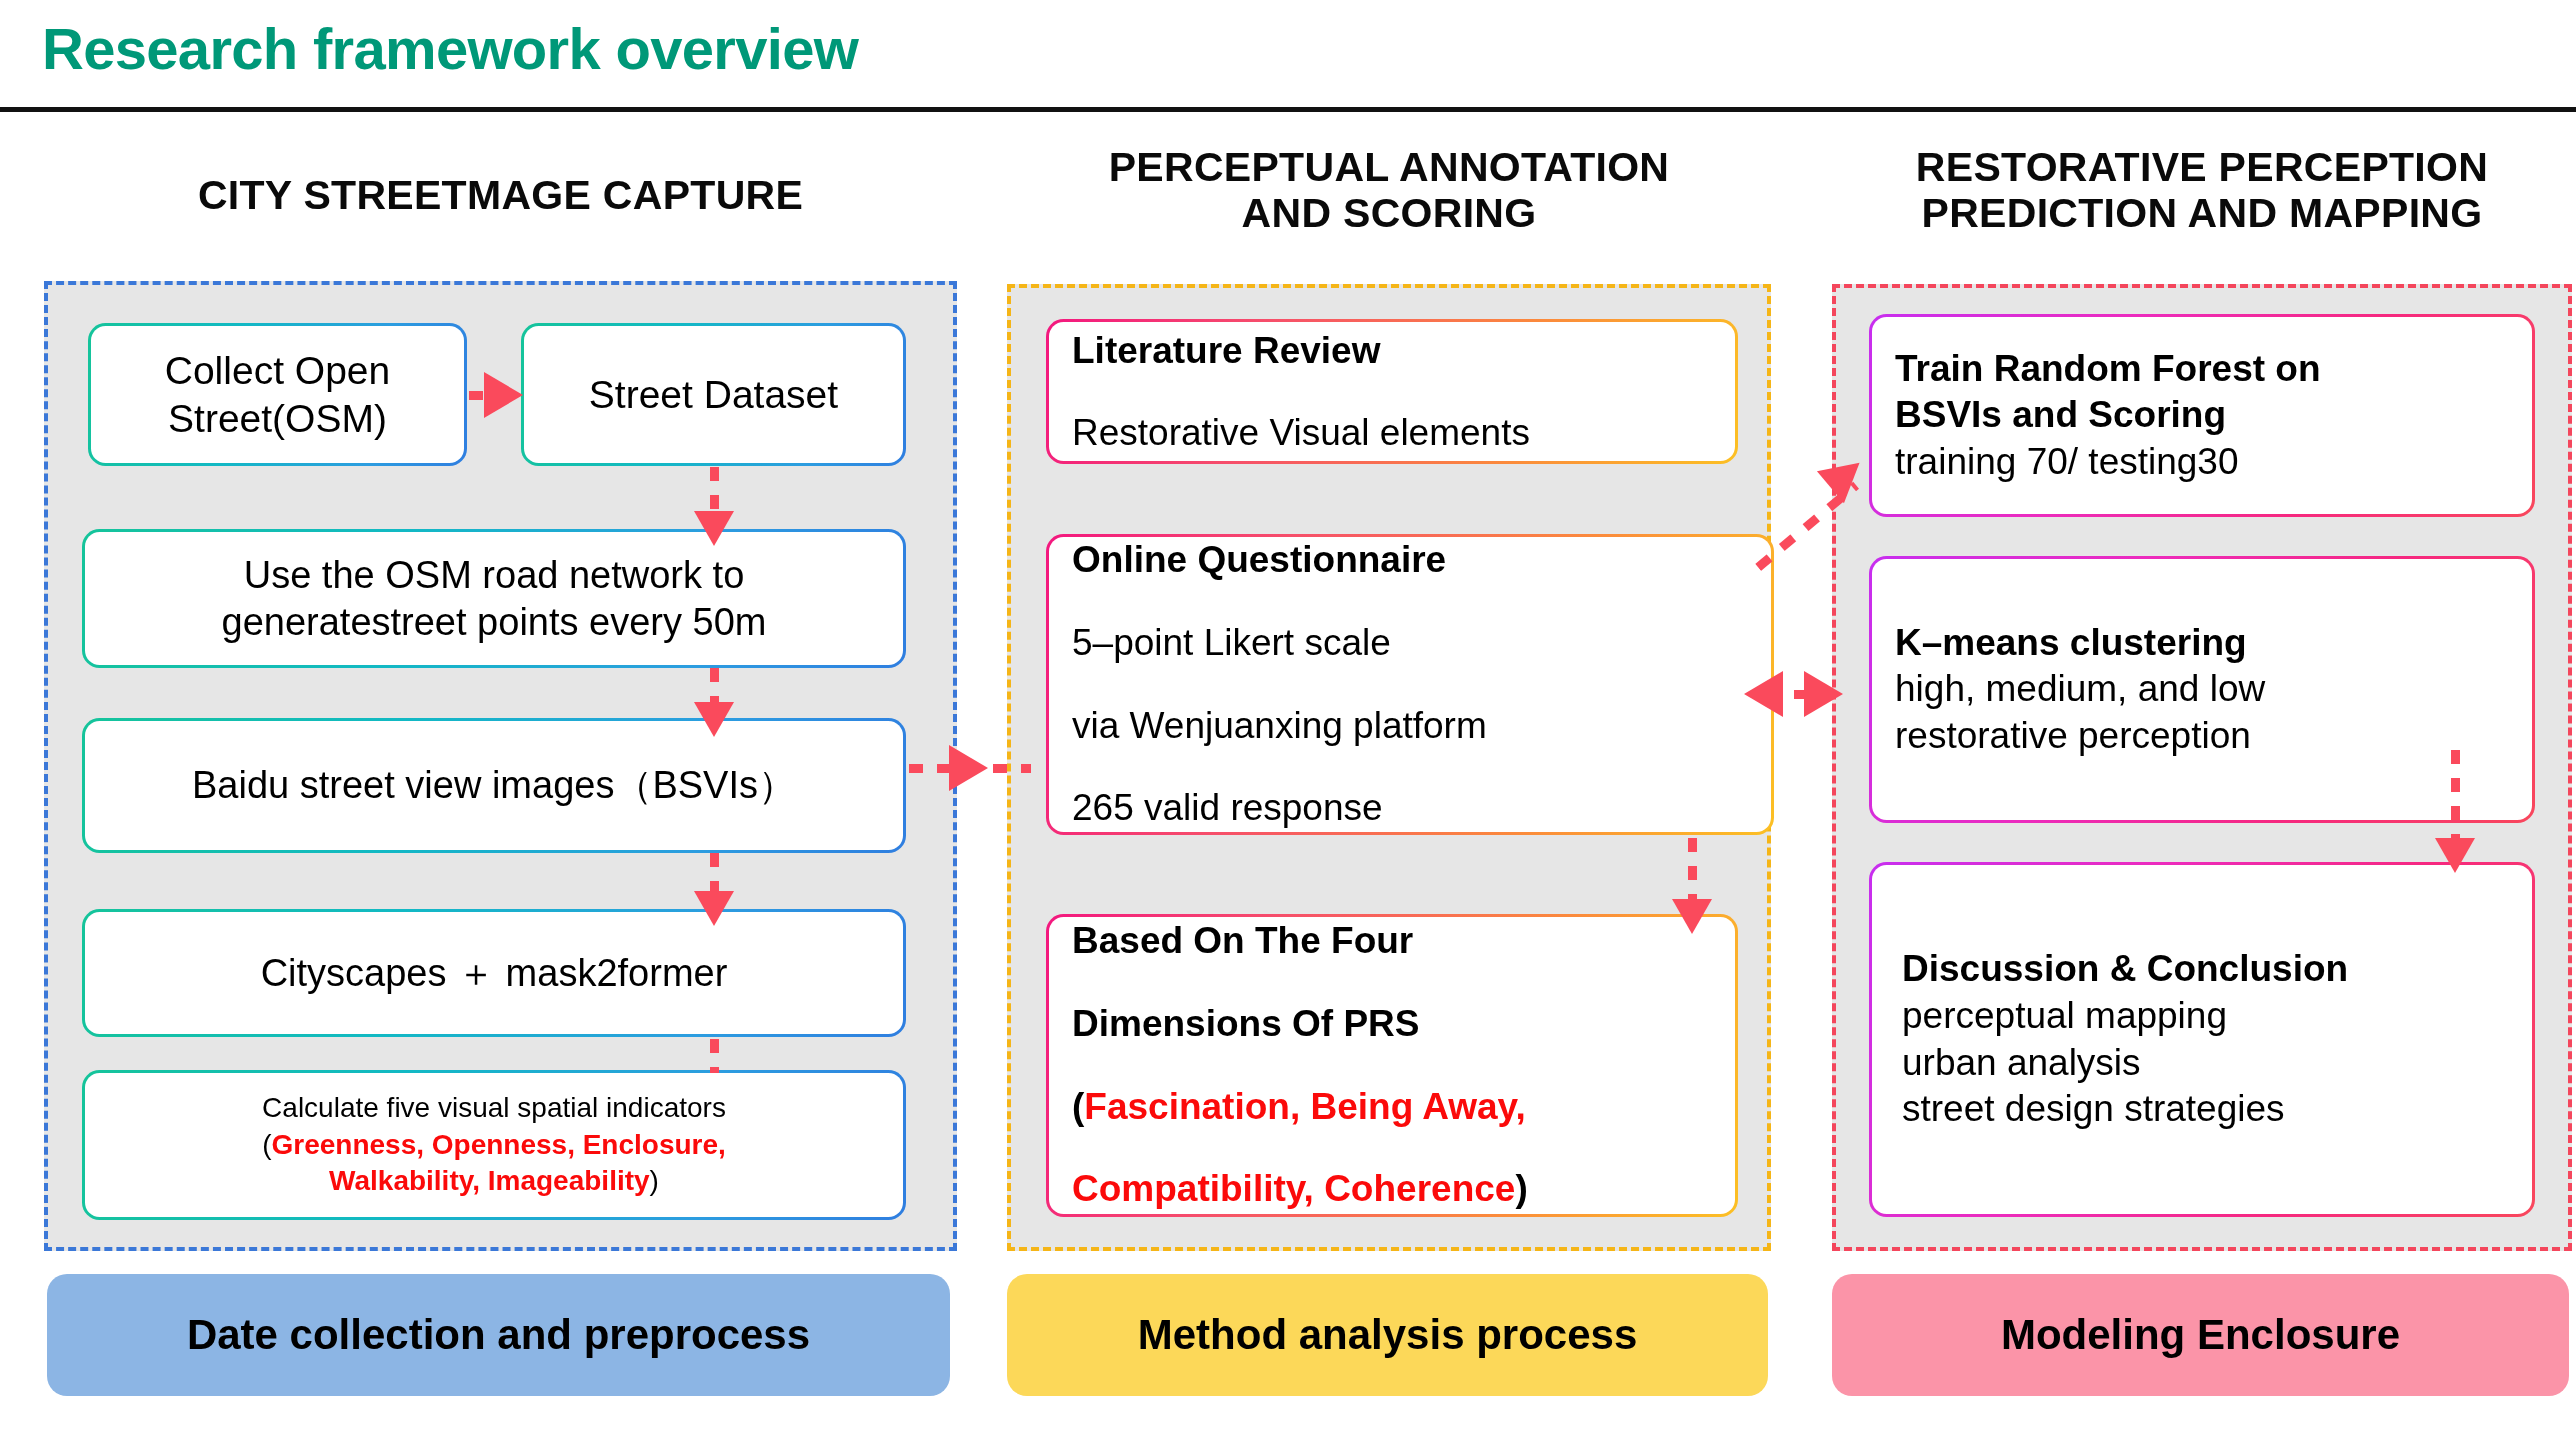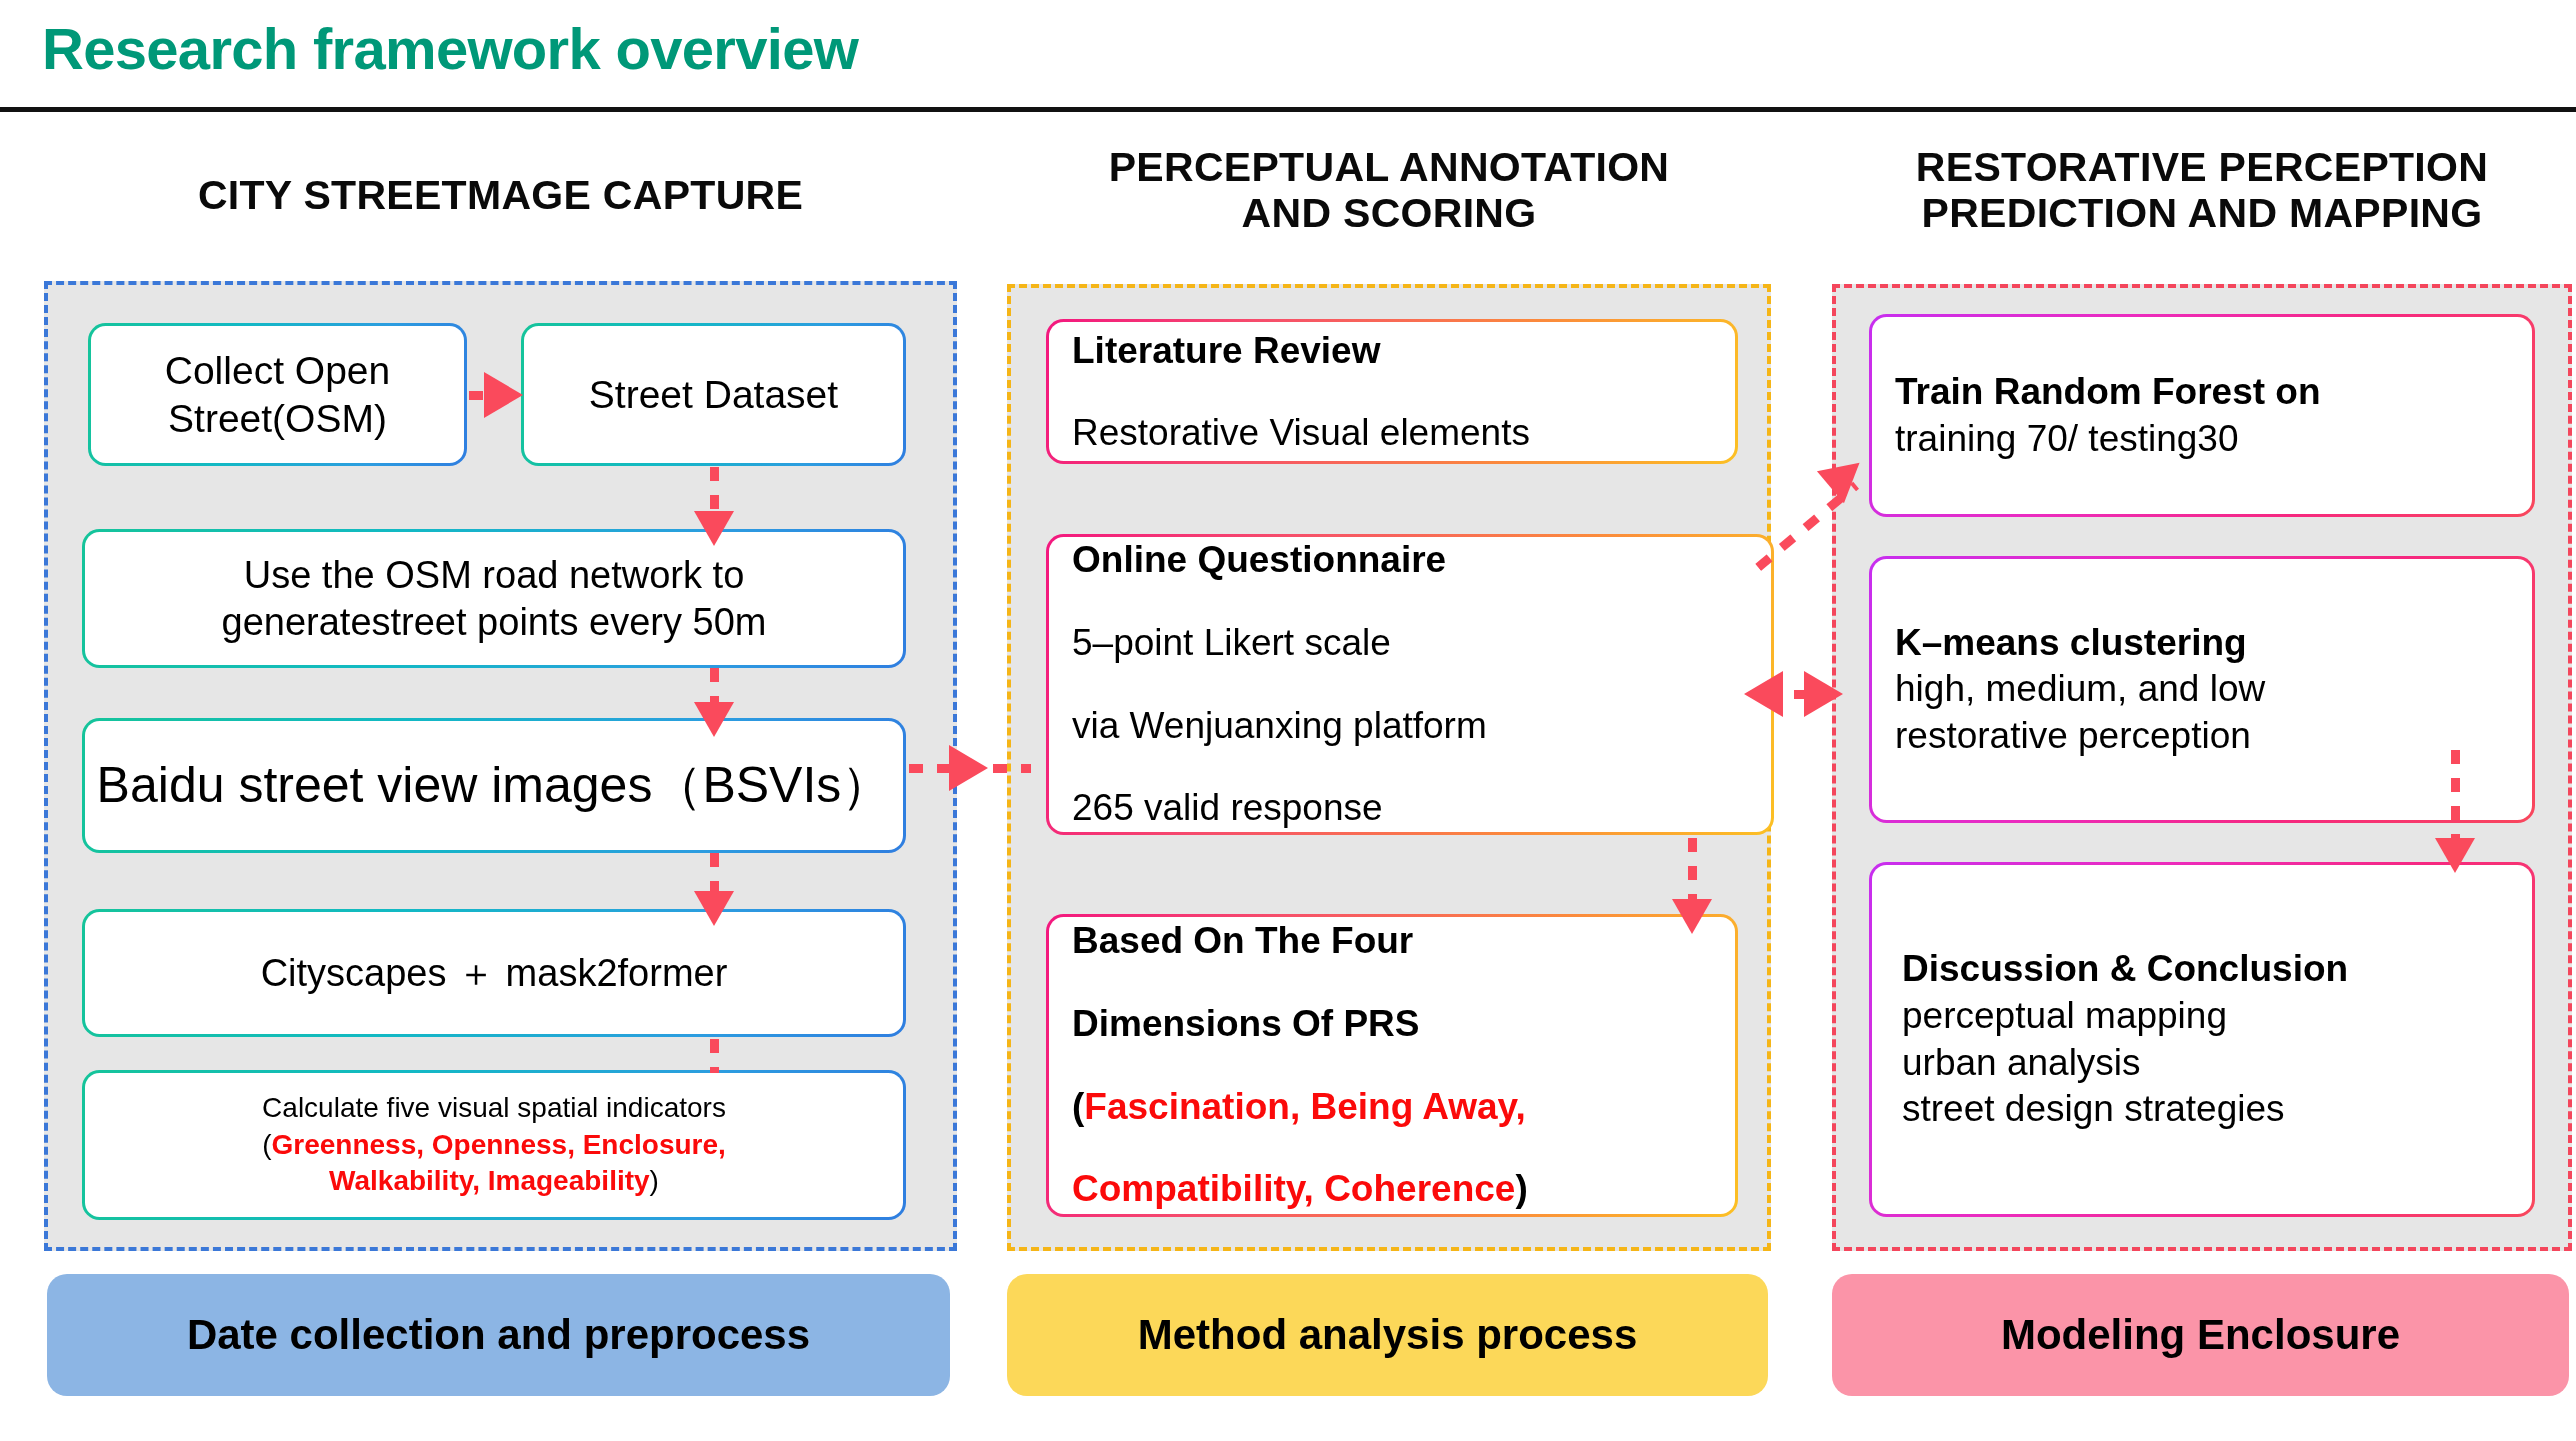--- a/index.html
+++ b/index.html
@@ -152,21 +152,21 @@
 
 <div class="node teal t-center" style="left:521px;top:323px;width:385px;height:143px;font-size:39px;">
   <span class="ln">Street Dataset</span>
 </div>
 
 <div class="node teal t-center" style="left:82px;top:529px;width:824px;height:139px;font-size:38px;line-height:1.22;">
   <span class="ln">Use the OSM road network to</span>
   <span class="ln">generatestreet points every 50m</span>
 </div>
 
-<div class="node teal t-center" style="left:82px;top:718px;width:824px;height:135px;font-size:50px;">
+<div class="node teal t-center" style="left:82px;top:718px;width:824px;height:135px;font-size:38px;">
   <span class="ln">Baidu street view images（BSVIs）</span>
 </div>
 
 <div class="node teal t-center" style="left:82px;top:909px;width:824px;height:128px;font-size:38px;">
   <span class="ln">Cityscapes ＋ mask2former</span>
 </div>
 
 <div class="node teal t-center" style="left:82px;top:1070px;width:824px;height:150px;font-size:28px;line-height:1.30;">
   <span class="ln">Calculate five visual spatial indicators</span>
   <span class="ln"><span>(</span><span class="red">Greenness, Openness, Enclosure,</span></span>
@@ -191,20 +191,21 @@
   <span class="ln bold">Based On The Four</span>
   <span class="ln bold">Dimensions Of PRS</span>
   <span class="ln"><span class="bold">(</span><span class="red">Fascination, Being Away,</span></span>
   <span class="ln"><span class="red">Compatibility, Coherence</span><span class="bold">)</span></span>
 </div>
 
 <div id="panel-3" class="panel"></div>
 
 <div class="node magenta t-left" style="left:1869px;top:314px;width:666px;height:203px;font-size:37px;line-height:1.26;padding-left:23px;">
   <span class="ln bold">Train Random Forest on</span>
+  <span class="ln bold">BSVIs and Scoring</span>
   <span class="ln">training 70/ testing30</span>
 </div>
 
 <div class="node magenta t-left" style="left:1869px;top:556px;width:666px;height:267px;font-size:37px;line-height:1.26;padding-left:23px;">
   <span class="ln bold">K–means clustering</span>
   <span class="ln">high, medium, and low</span>
   <span class="ln">restorative perception</span>
 </div>
 
 <div class="node magenta t-left" style="left:1869px;top:862px;width:666px;height:355px;font-size:37px;line-height:1.26;padding-left:30px;">

